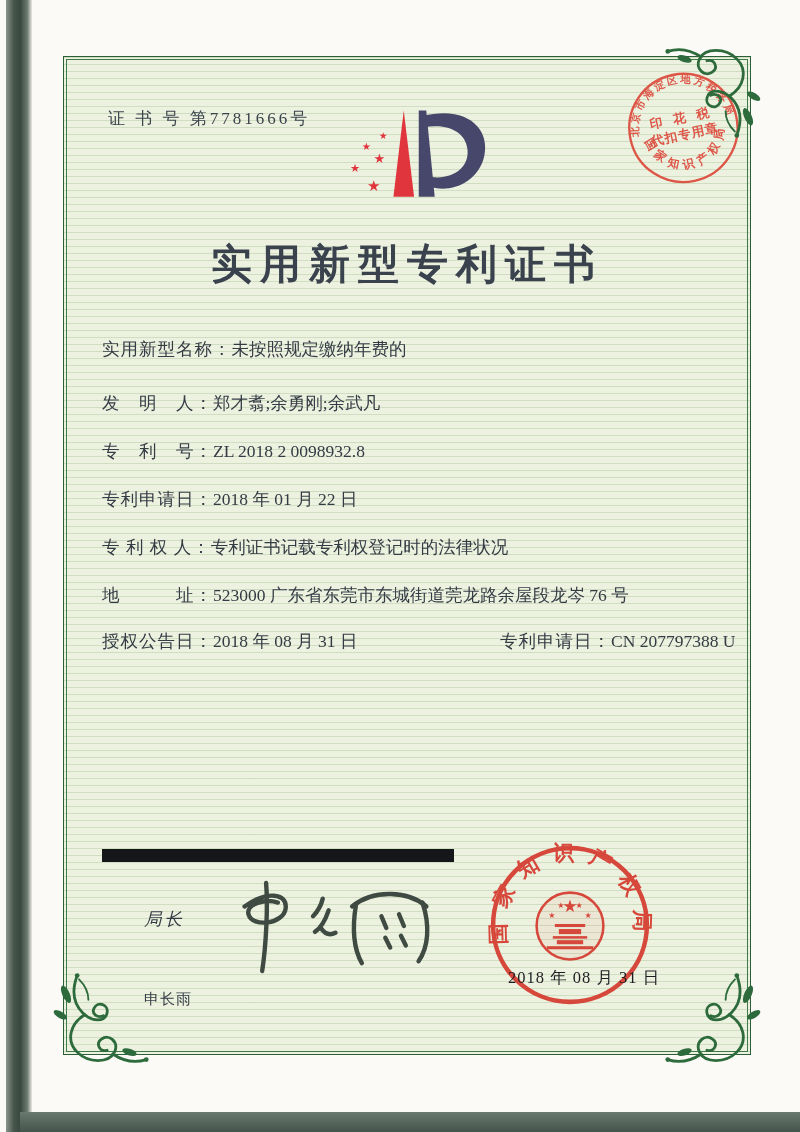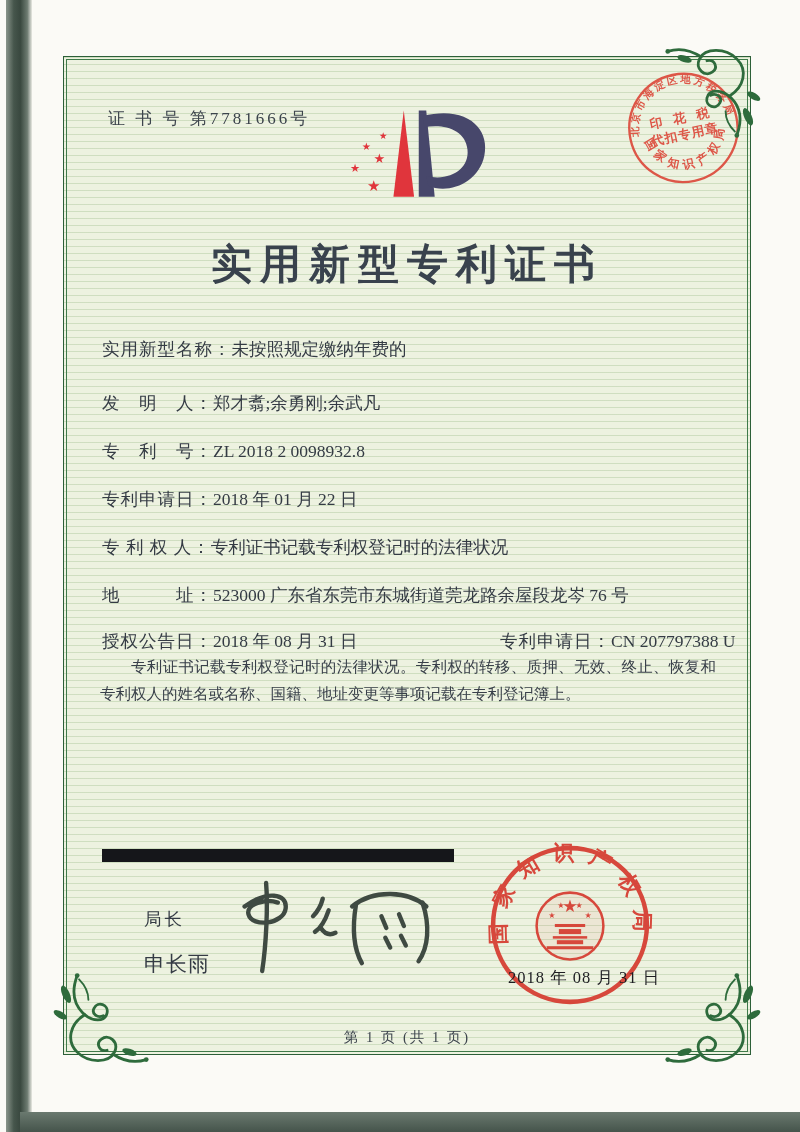--- a/index.html
+++ b/index.html
@@ -17,22 +17,22 @@
   .cert-number{position:absolute;left:44px;top:50px;font-size:17px;letter-spacing:3px;color:#3c444c;}
   .title{position:absolute;left:0;top:180px;width:100%;text-align:center;
     font-size:41px;font-weight:700;letter-spacing:8px;color:#39424d;}
   .fields{position:absolute;left:38px;top:0;width:630px;}
   .field-row{position:absolute;left:0;font-size:17.5px;color:#343b44;white-space:nowrap;}
   .field-row .lbl{letter-spacing:1px;}
   .grant-no{position:absolute;left:398px;top:0;}
   .paras{position:absolute;left:36px;top:596px;width:616px;color:#39404a;}
   .paras p{margin:0;font-size:15.5px;line-height:27px;text-indent:2em;text-align:justify;}
   .redact-bar{position:absolute;left:38px;top:792px;width:352px;height:13px;background:#15161a;}
-  .signer-title{position:absolute;left:80px;top:850px;font-size:17.5px;color:#343b44;letter-spacing:3px;}
-  .signer-name{position:absolute;left:80px;top:893px;font-size:21px;color:#343b44;letter-spacing:1px;}
+  .signer-title{position:absolute;left:80px;top:850px;font-size:17.5px;color:#343b44;letter-spacing:3px;font-style:italic;}
+  .signer-name{position:absolute;left:80px;top:933px;font-size:15px;color:#343b44;letter-spacing:1px;}
   .signature{position:absolute;left:163px;top:818px;width:215px;height:102px;}
   .tax-stamp{position:absolute;left:560px;top:10px;width:118px;height:118px;transform:rotate(-12deg);opacity:.92;}
   .cnipa-seal{position:absolute;left:420px;top:782px;width:172px;height:172px;opacity:.93;}
   .seal-date{position:absolute;left:444px;top:910px;font-size:16.5px;color:#1d1d22;letter-spacing:1px;z-index:5;}
   .footer{position:absolute;left:0;top:971px;width:100%;text-align:center;font-size:14.5px;letter-spacing:2px;color:#3c444c;}
   .logo{position:absolute;left:276px;top:44px;width:150px;height:107px;}
   .flourish{position:absolute;width:112px;height:112px;z-index:3;}
   .f-br{right:-26px;bottom:-28px;}
   .f-bl{left:-26px;bottom:-28px;transform:scaleX(-1);}
   .f-tr{right:-26px;top:-28px;transform:scaleY(-1);}
@@ -132,21 +132,20 @@
       </div>
       <div class="field-row" style="top:572px;width:630px">
         <span class="lbl">授权公告日：</span><span>2018 年 08 月 31 日</span>
         <span class="grant-no">
           <span class="lbl">专利申请日：</span><span>CN 207797388 U</span>
         </span>
       </div>
     </div>
 
     <div class="paras">
-      <p>专利证书记载专利权登记时的法律状况。专利权的转移、质押、无效、终止、恢复和专利权人的姓名或名称、国籍、地址变更等事项记载在专利登记簿上。</p>
     </div>
 
     <div class="redact-bar"></div>
 
     <div class="signer-title">局长</div>
     <div class="signer-name">申长雨</div>
 
     <svg class="signature" viewBox="0 0 220 100">
       <g fill="none" stroke="#3f4a42" stroke-width="4.5" stroke-linecap="round">
         <path d="M18,30 C40,14 62,16 60,32 C58,48 26,52 22,38 C19,27 40,22 52,26"></path>
@@ -184,15 +183,14 @@
           <rect x="74" y="89" width="22" height="5"></rect>
           <rect x="68" y="96" width="34" height="2.5"></rect>
           <rect x="72" y="100" width="26" height="4"></rect>
           <rect x="62" y="106" width="46" height="3"></rect>
         </g>
       </g>
     </svg>
 
     <div class="seal-date">2018 年 08 月 31 日</div>
 
-    <div class="footer">第 1 页 (共 1 页)</div>
   </div>
 </div>
 
 </body></html>

